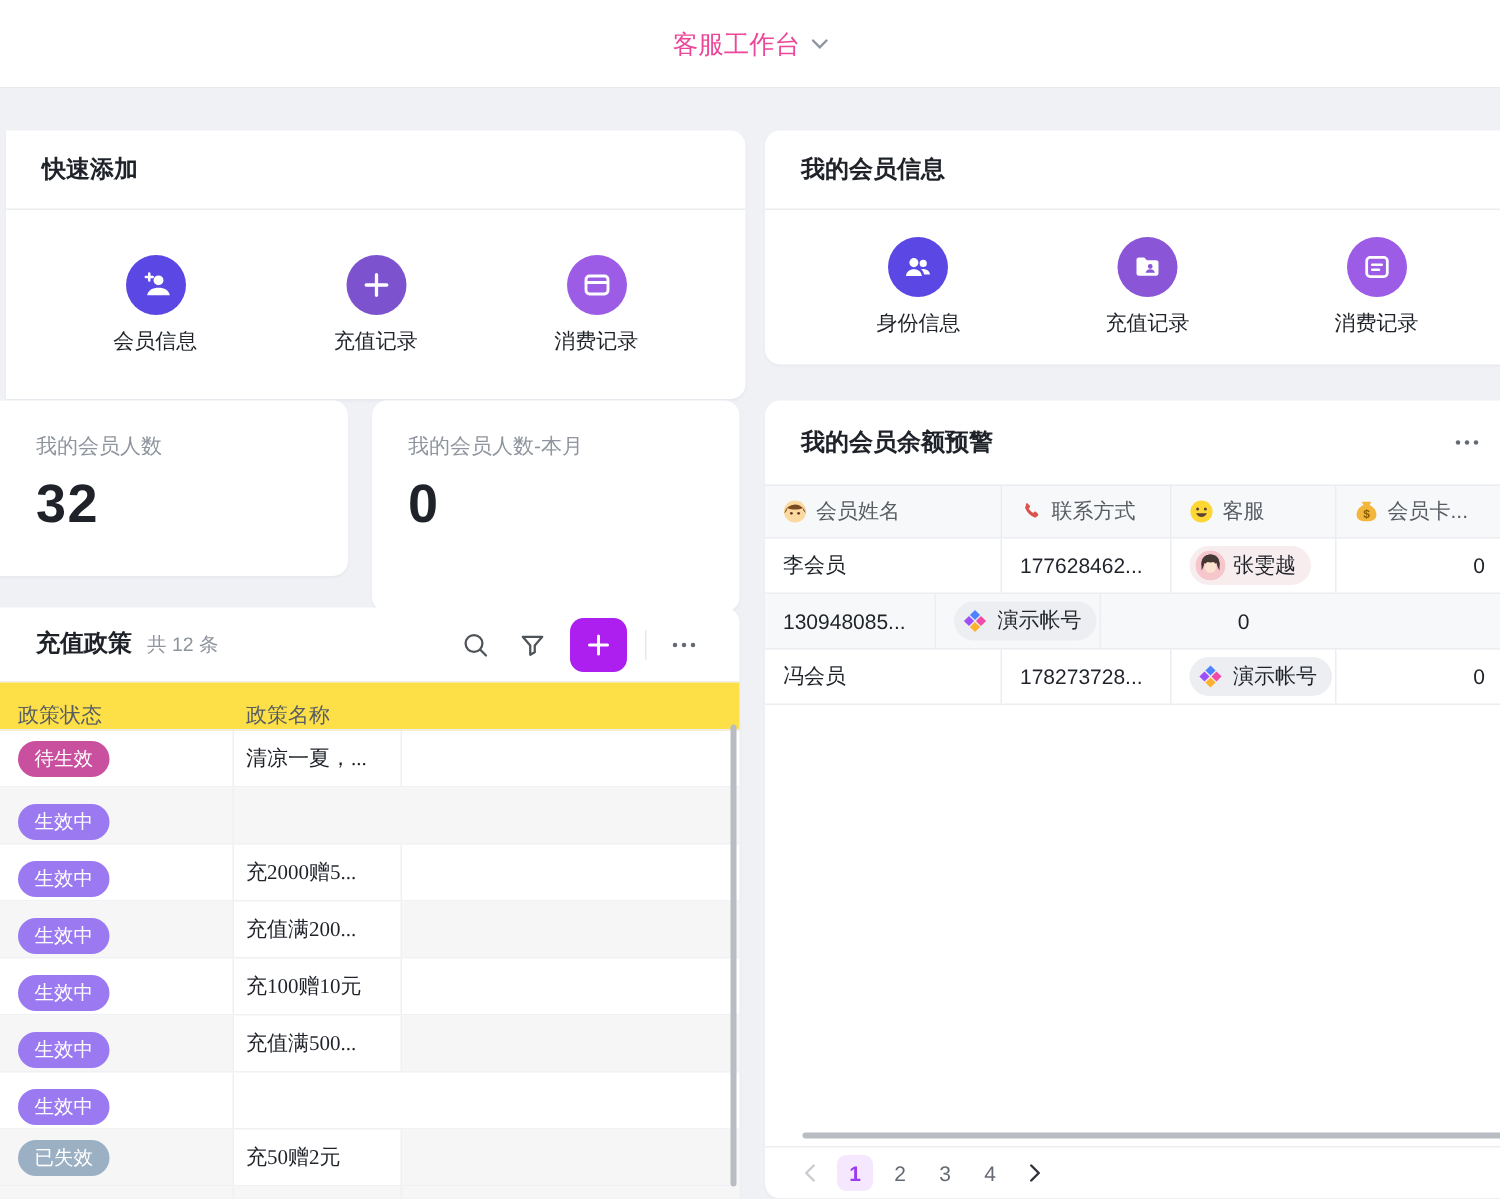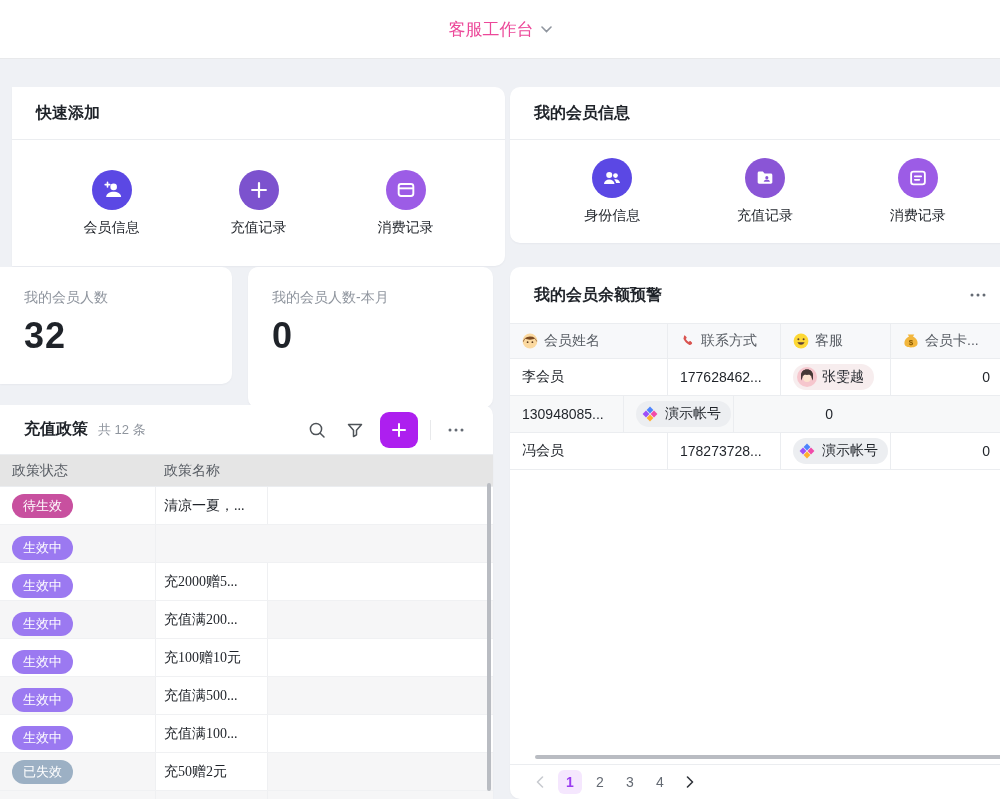--- a/index.html
+++ b/index.html
@@ -24,21 +24,21 @@
     position:absolute; background:#fff; border-radius:10px;
     box-shadow:0 1px 2px rgba(31,35,41,.04);
   }
   .card-head {
     height:53px; display:flex; align-items:center; padding:0 24px;
     border-bottom:1px solid #ebedf0; position:relative;
   }
   .card-title { font-size:16px; font-weight:600; color:#1f2329; }
 
   
-  .quick-add   { left:12px;   top:87px; width:493px; height:179px; border-top-left-radius:0; border-bottom-left-radius:0;font-family:Liberation Mono, monospace;}
+  .quick-add   { left:4px;   top:87px; width:493px; height:179px; border-top-left-radius:0; border-bottom-left-radius:0;font-family:Liberation Mono, monospace;}
   .member-info { left:510px; top:87px; width:510px; height:156px; }
   .icon-row { position:absolute; left:0; right:0; top:53px; bottom:0;
     display:flex; align-items:center; justify-content:space-around; padding:0 26px; }
   .icon-item { display:flex; flex-direction:column; align-items:center; gap:9px; cursor:pointer; }
   .circle { width:40px; height:40px; border-radius:50%; display:flex; align-items:center; justify-content:center; }
   .c1 { background:#5b48e4; }
   .c2 { background:#7c52ce; }
   .c2b{ background:#8a55d6; }
   .c3 { background:#9c5ce6; }
   .icon-label { font-size:14px; color:#1f2329; }
@@ -83,22 +83,22 @@
 
   
   .policy { left:0; top:405px; width:493px; height:394px; border-radius:10px 10px 0 0; border-top-left-radius:0;}
   .policy-head { height:50px; display:flex; align-items:center; padding:0 24px; border-bottom:1px solid #ebedf0; }
   .policy-count { font-size:13px; color:#8f959e; margin-left:10px; }
   .policy-tools { margin-left:auto; display:flex; align-items:center; gap:12px; }
   .tool-btn { width:26px; height:26px; display:flex; align-items:center; justify-content:center; cursor:pointer; }
   .add-btn { width:38px; height:36px; background:#ad1fef; border-radius:9px;
     display:flex; align-items:center; justify-content:center; cursor:pointer; }
   .vdiv { width:1px; height:20px; background:#e8e9eb; }
-  .ptable-head { position:absolute; left:0; right:0; top:50px; height:32px; background:#e5e5e5;
-    display:flex; align-items:center; font-size:14px; color:#585d64;
+  .ptable-head { position:absolute; left:0; right:0; top:50px; height:32px; background:#fde047;
+    display:flex; align-items:flex-end; font-size:14px; color:#585d64;
     border-bottom:1px solid #ebedf0; }
   .ph-status { width:156px; padding-left:12px; }
   .ph-name { width:112px; padding-left:8px; }
   .prows { position:absolute; left:0; right:0; top:82px; bottom:0; overflow:hidden; }
   .prow { display:flex; height:38px; align-items:center; border-bottom:1px solid #f0f1f3; font-size:14px; }
   .prow.stripe .pc-status, .prow.stripe .pc-fill { background:#f6f6f7; }
   .pc { height:100%; display:flex; align-items:center;font-family:Liberation Serif, serif; }
   .pc-status { width:156px; padding-left:12px; border-right:1px solid #eff0f2; }
   .pc-name { width:112px; padding-left:8px; border-right:1px solid #eff0f2; white-space:nowrap; overflow:hidden; }
   .pc-fill { flex:1; }
@@ -403,21 +403,20 @@
         <div class="pc pc-status">
             <span class="pill pill-active">生效中</span>
           </div>
         <div class="pc pc-name">充值满500...</div>
         <div class="pc pc-fill"></div>
       </div>
       <div class="prow">
         <div class="pc pc-status">
             <span class="pill pill-active">生效中</span>
           </div>
-        <div class="pc pc-name">充值满100...</div>
         <div class="pc pc-fill"></div>
       </div>
       <div class="prow stripe">
         <div class="pc pc-status">
             <span class="pill pill-expired">已失效</span>
           </div>
         <div class="pc pc-name">充50赠2元</div>
         <div class="pc pc-fill"></div>
       </div>
       <div class="sliver">

